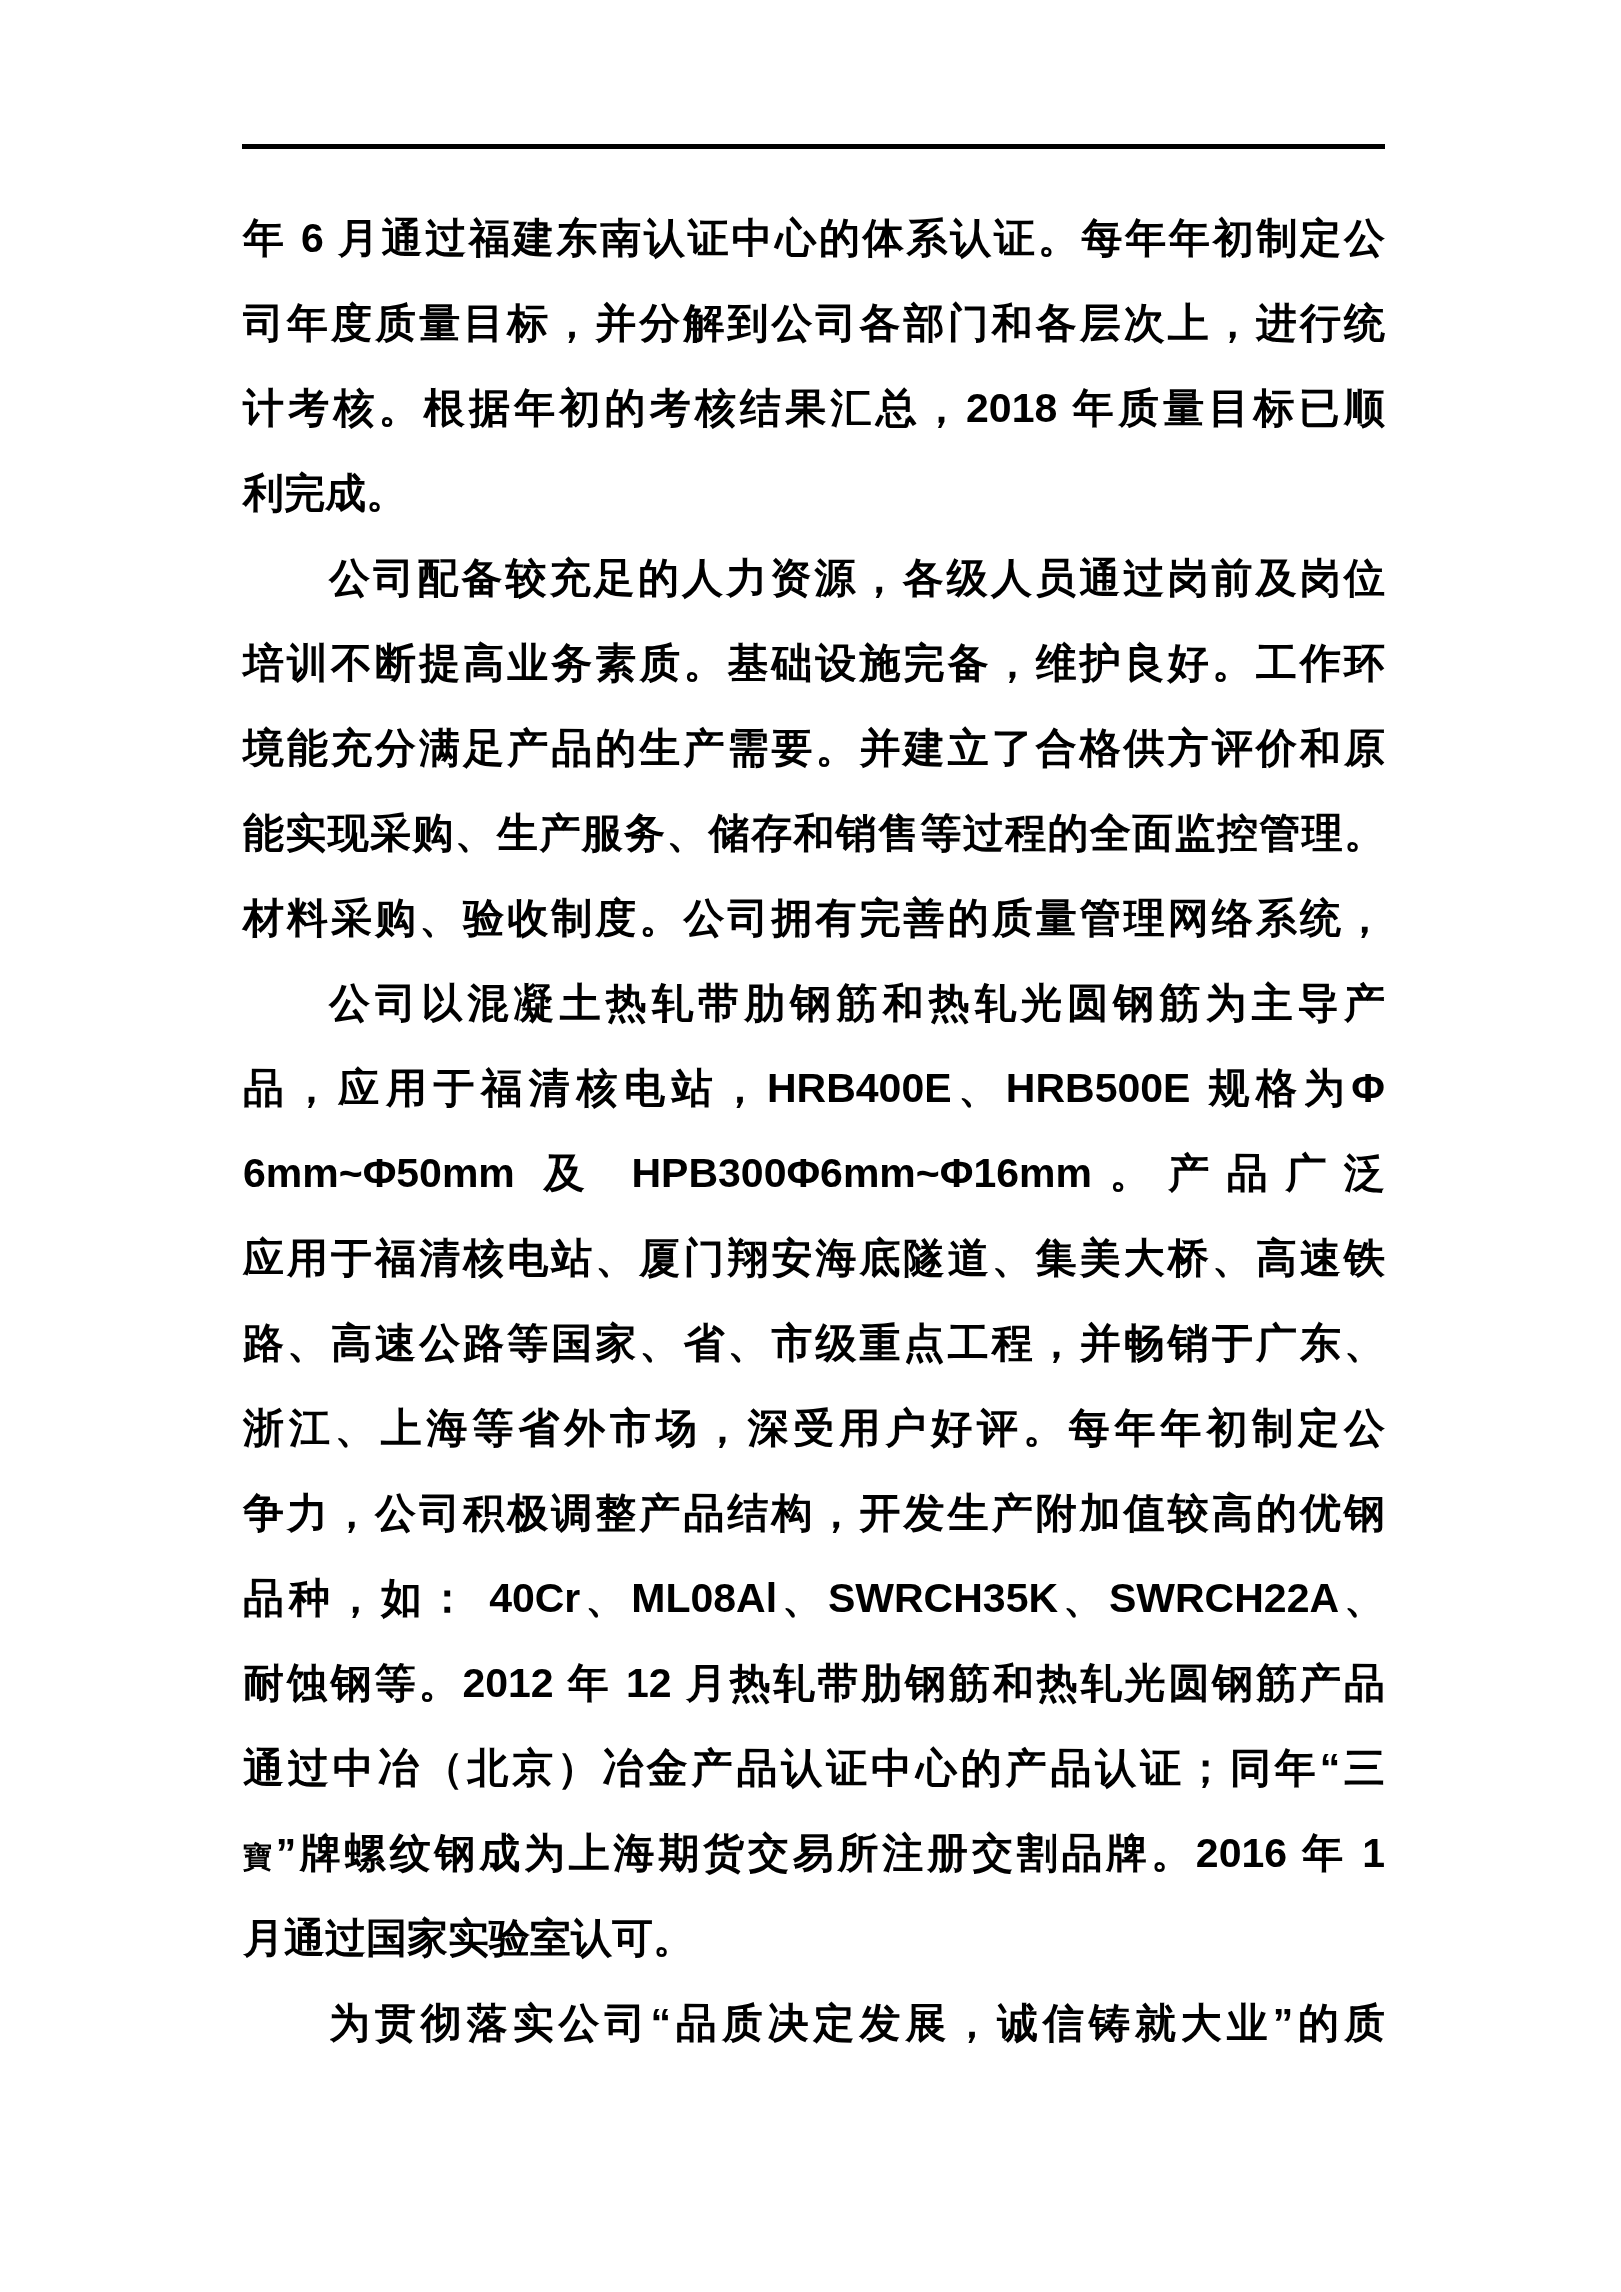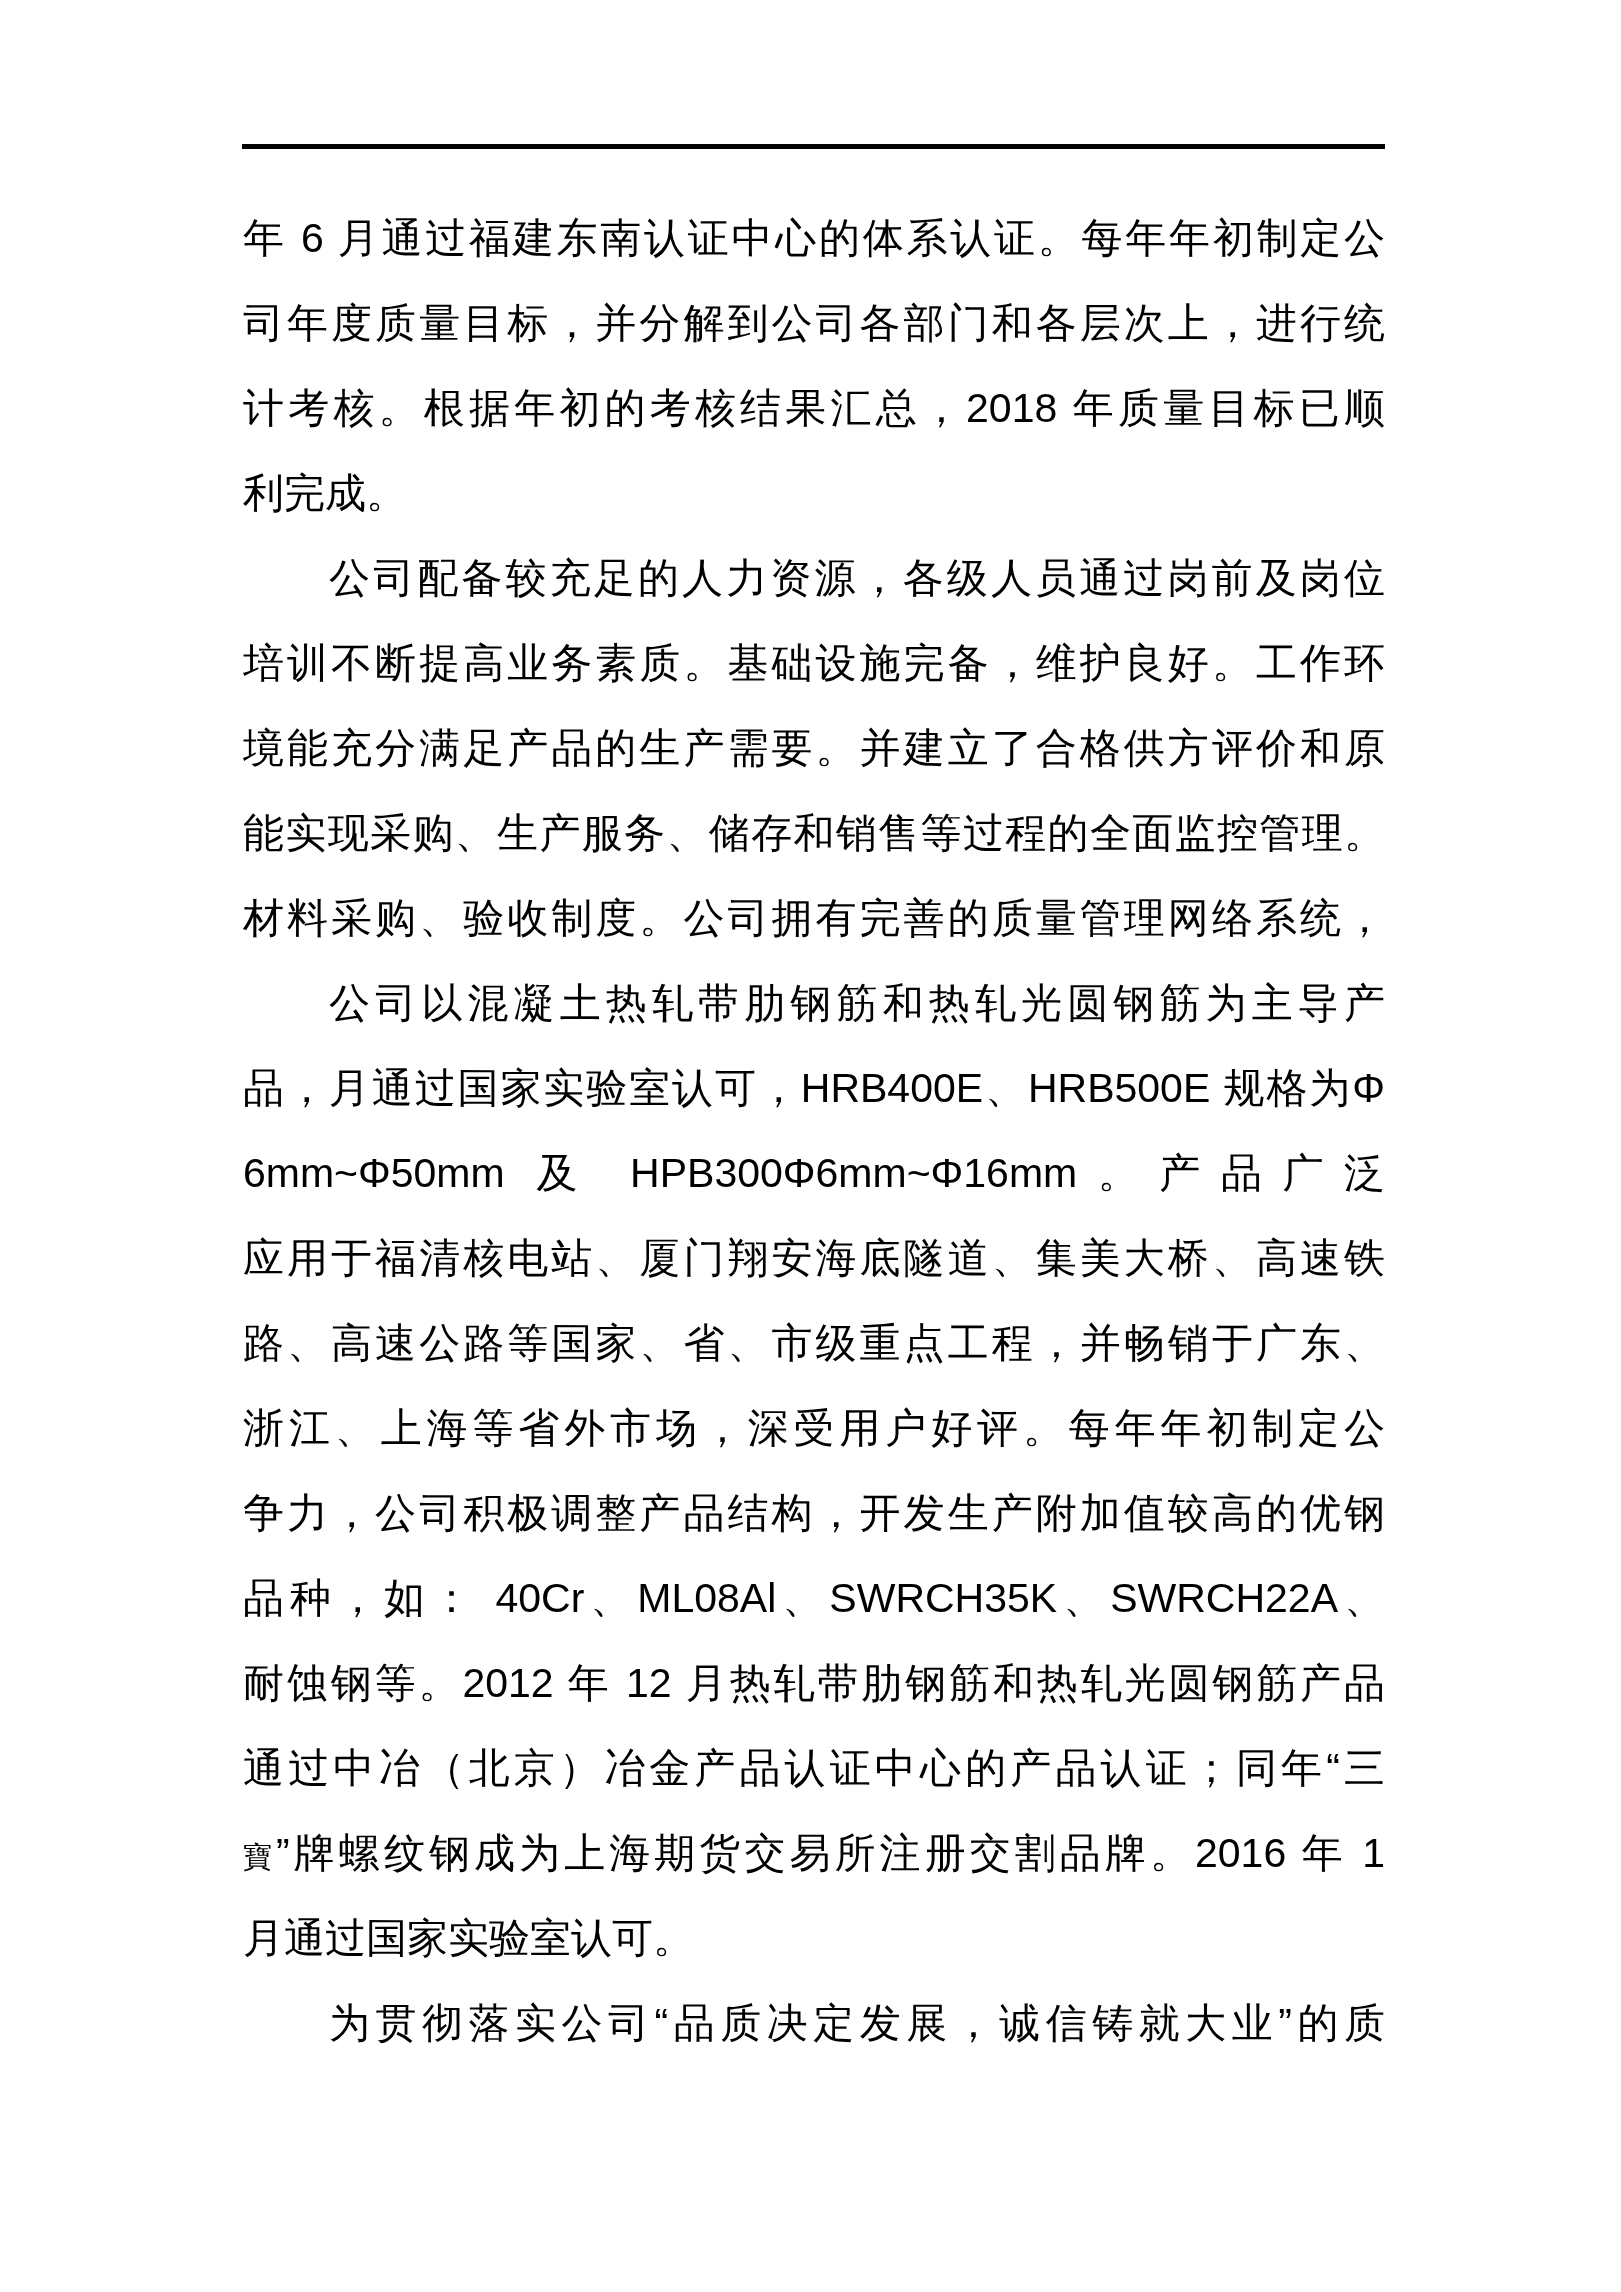--- a/index.html
+++ b/index.html
@@ -30,20 +30,21 @@
     top: 196px;
     width: 1142px;
   }
   .line {
     height: 85px;
     line-height: 85px;
     font-size: 41px;
     letter-spacing: 0;
     white-space: normal;
     text-align: left;
+    font-weight: bold;
   }
   .line.justify {
     text-align: justify;
     text-align-last: justify;
     text-justify: inter-character;
   }
   .line.indent {
     padding-left: 86px;
   }
   .alt-glyph {
@@ -60,21 +61,21 @@
       <div class="line justify">年 6 月通过福建东南认证中心的体系认证。每年年初制定公</div>
       <div class="line justify">司年度质量目标，并分解到公司各部门和各层次上，进行统</div>
       <div class="line justify">计考核。根据年初的考核结果汇总，2018 年质量目标已顺</div>
       <div class="line">利完成。</div>
       <div class="line indent justify">公司配备较充足的人力资源，各级人员通过岗前及岗位</div>
       <div class="line justify">培训不断提高业务素质。基础设施完备，维护良好。工作环</div>
       <div class="line justify">境能充分满足产品的生产需要。并建立了合格供方评价和原</div>
       <div class="line justify">能实现采购、生产服务、储存和销售等过程的全面监控管理。</div>
       <div class="line justify">材料采购、验收制度。公司拥有完善的质量管理网络系统，</div>
       <div class="line indent justify">公司以混凝土热轧带肋钢筋和热轧光圆钢筋为主导产</div>
-      <div class="line justify">品，月通过国家实验室认可，HRB400E、HRB500E 规格为Φ</div>
+      <div class="line justify">品，应用于福清核电站，HRB400E、HRB500E 规格为Φ</div>
       <div class="line justify">6mm~Φ50mm 及 HPB300Φ6mm~Φ16mm。产品广泛</div>
       <div class="line justify">应用于福清核电站、厦门翔安海底隧道、集美大桥、高速铁</div>
       <div class="line justify">路、高速公路等国家、省、市级重点工程，并畅销于广东、</div>
       <div class="line justify">浙江、上海等省外市场，深受用户好评。每年年初制定公</div>
       <div class="line justify">争力，公司积极调整产品结构，开发生产附加值较高的优钢</div>
       <div class="line justify">品种，如： 40Cr、ML08Al、SWRCH35K、SWRCH22A、</div>
       <div class="line justify">耐蚀钢等。2012 年 12 月热轧带肋钢筋和热轧光圆钢筋产品</div>
       <div class="line justify">通过中冶（北京）冶金产品认证中心的产品认证；同年“三</div>
       <div class="line justify"><span class="alt-glyph">寶</span><span>”牌螺纹钢成为上海期货交易所注册交割品牌。2016 年 1</span></div>
       <div class="line">月通过国家实验室认可。</div>

